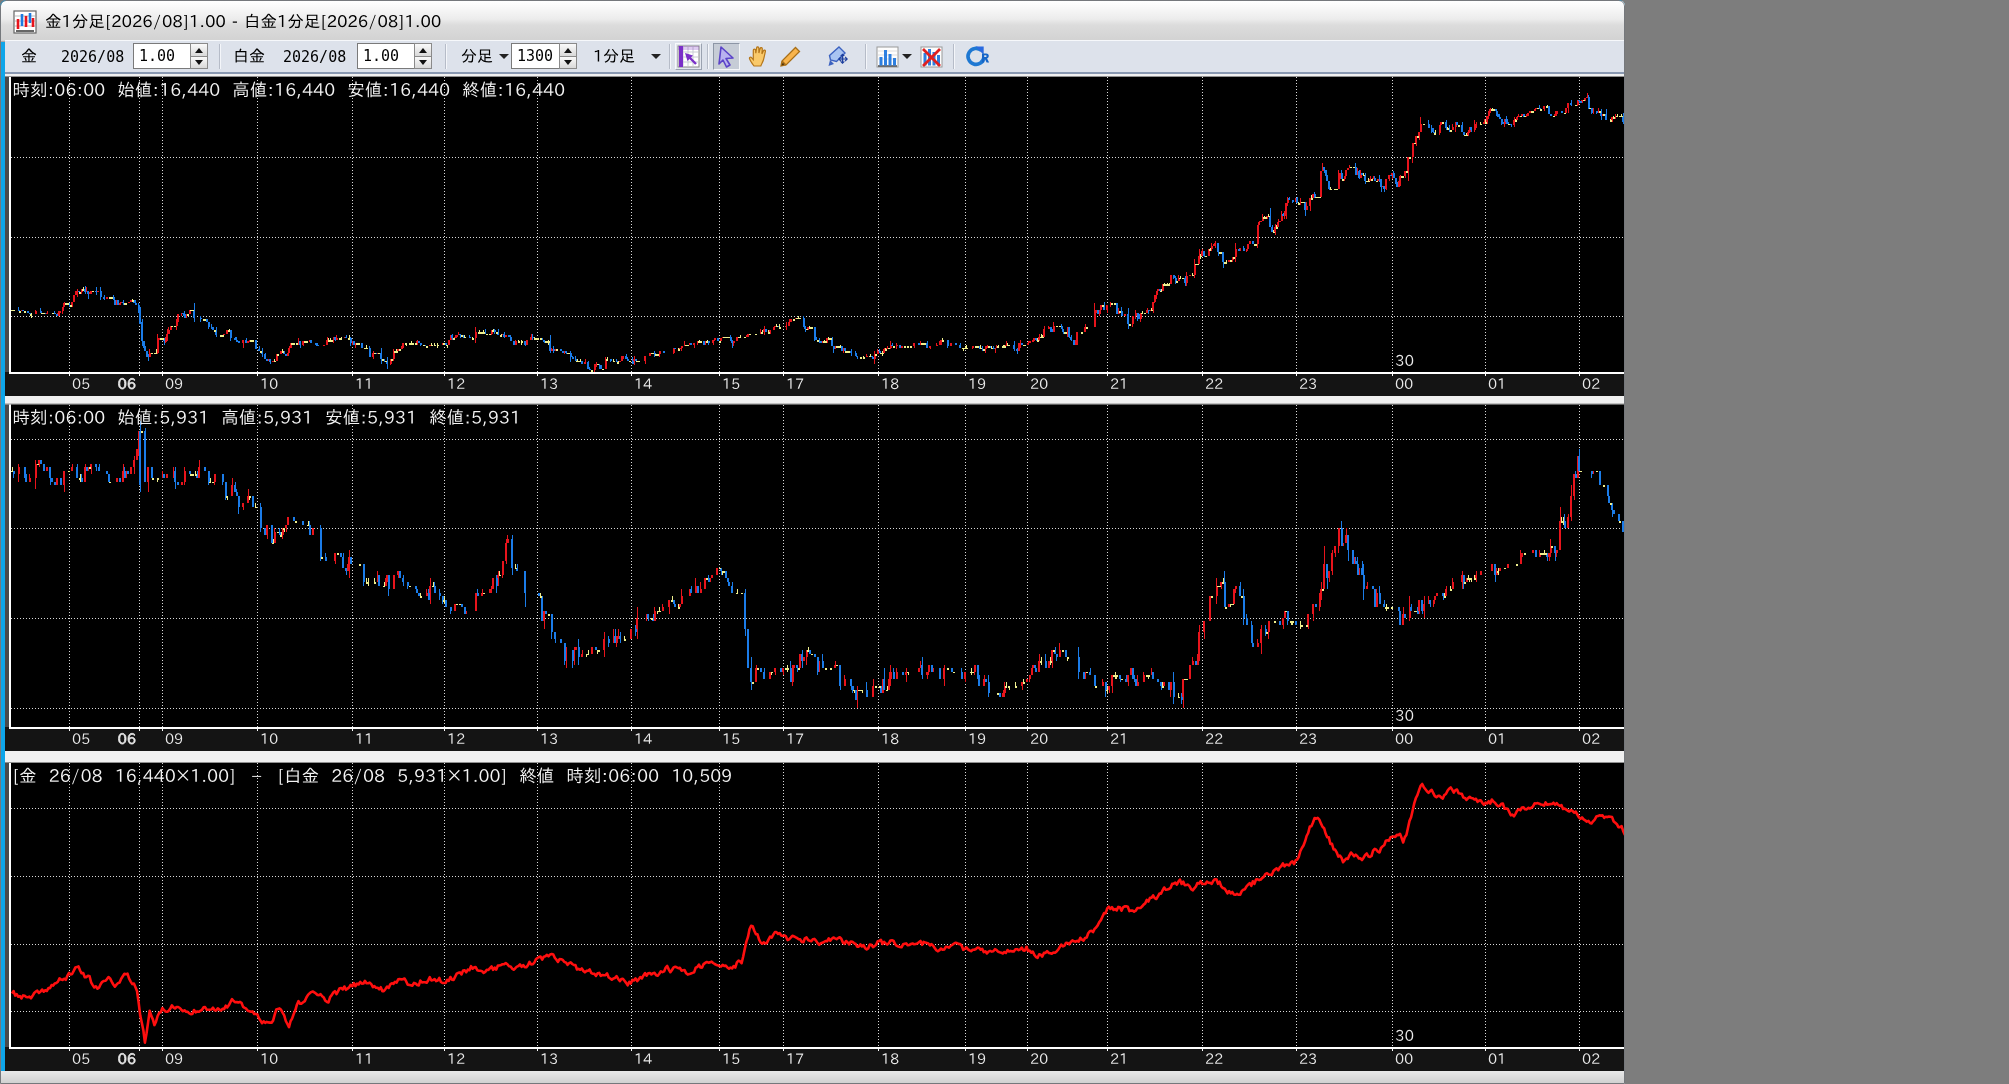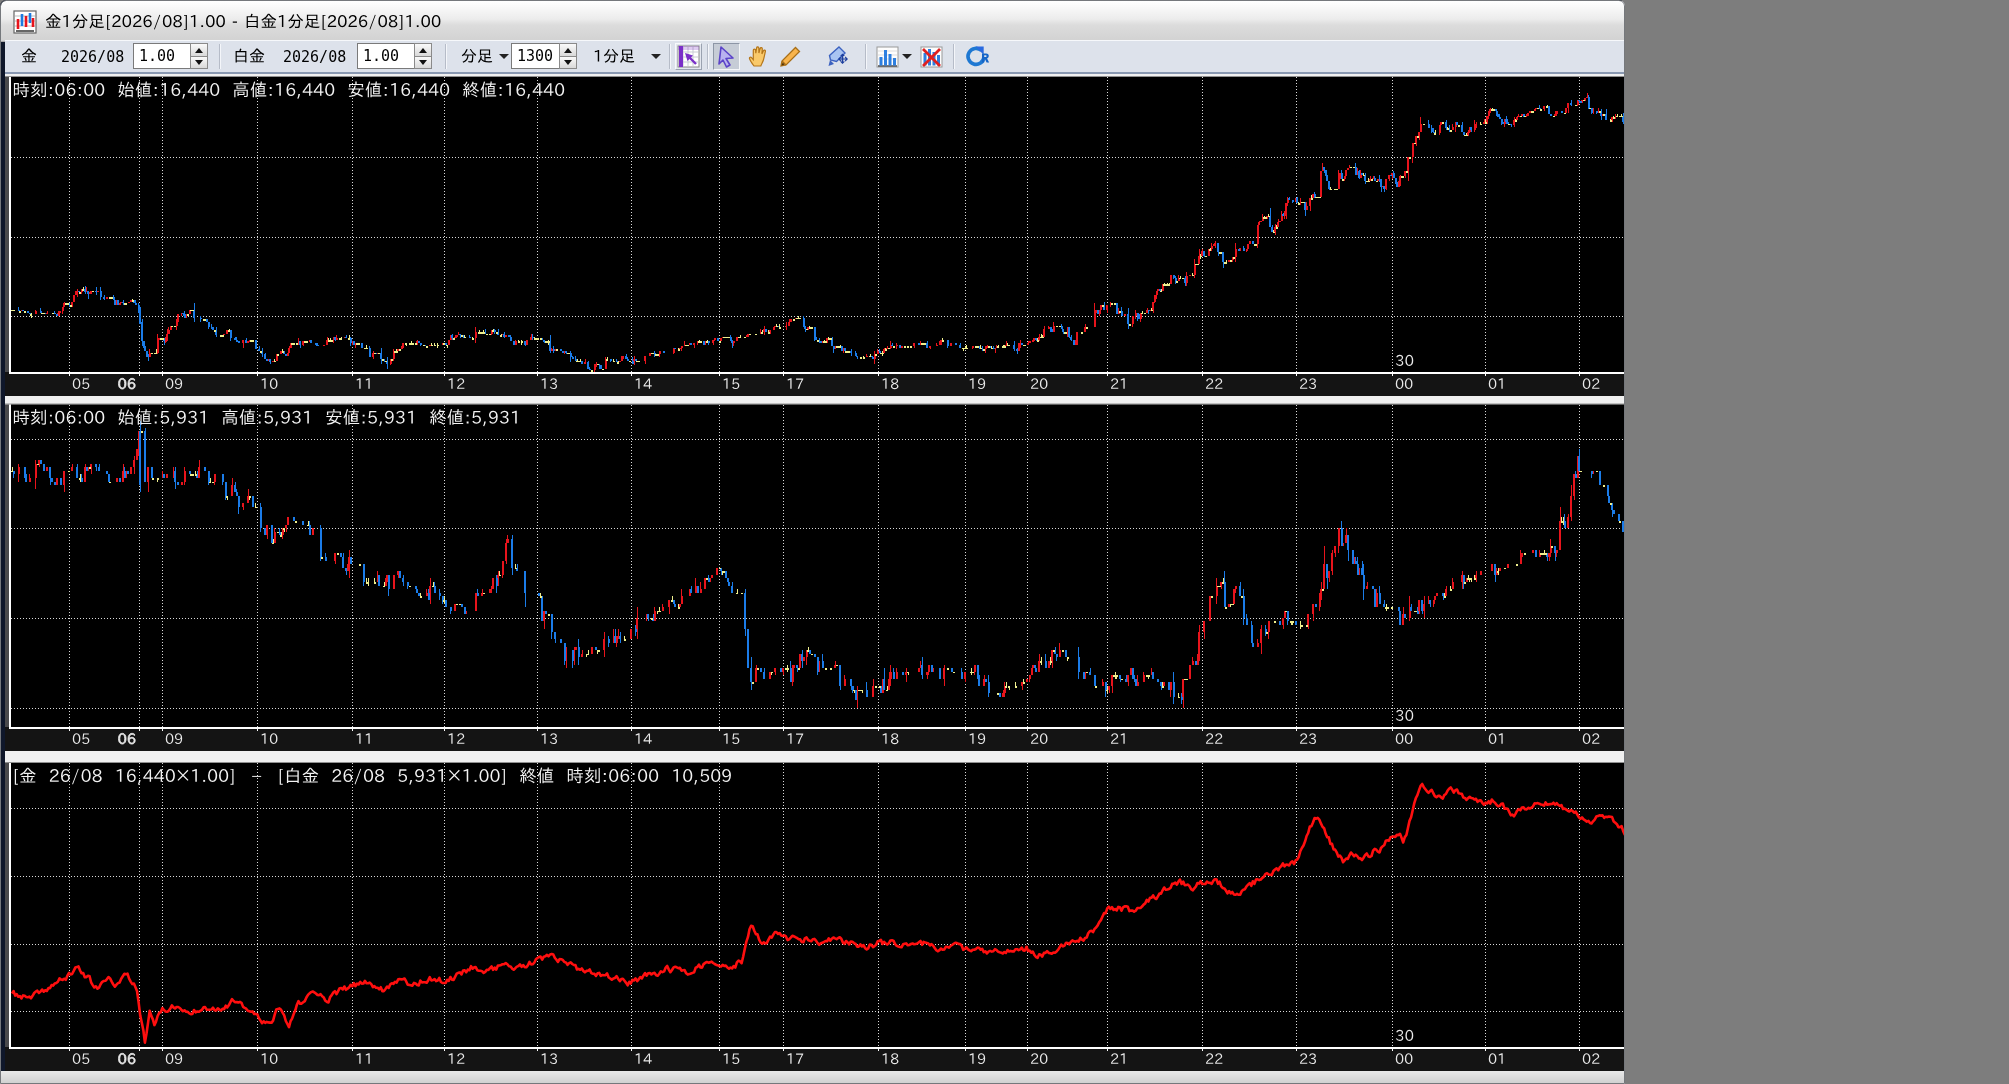--- a/index.html
+++ b/index.html
@@ -1,17 +1,17 @@
 <!DOCTYPE html>
 <html><head>
 <meta charset="utf-8">
 <style>
   html,body{margin:0;padding:0;background:#7d7d7d;}
   body{font-family:"DejaVu Sans Mono","Liberation Sans",sans-serif;-webkit-font-smoothing:antialiased;}
-  #window{position:relative;width:1625px;height:1084px;overflow:hidden;background:#0f172a;border-radius:6px 6px 0 0;}
+  #window{position:relative;width:1625px;height:1084px;overflow:hidden;background:#0ea5e9;border-radius:6px 6px 0 0;}
   #window:before{content:"";position:absolute;inset:0;border-radius:6px 6px 0 0;border:1px solid #75787c;pointer-events:none;z-index:50;}
   
   #titlebar{position:absolute;left:1px;top:1px;width:2007px;height:40px;border-radius:5px 5px 0 0;
     background:linear-gradient(#ffffff,#ececec 45%,#dcdcdc 60%,#d2d2d2);border-bottom:1px solid #a8a8a8;}
   #title-icon{position:absolute;left:12px;top:9px;width:24px;height:24px;}
   #title-text{position:absolute;left:44px;top:11px;height:20px;}
   #win-btns{position:absolute;right:7px;top:8px;height:30px;}
   .winbtn{position:absolute;top:0;width:27px;height:29px;border-radius:4px;border:1px solid #8f8f8f;
     background:linear-gradient(#fdfdfd,#e8e8e8 45%,#d5d5d5);box-shadow:inset 0 1px 0 #fff;padding:0;}
   #btn-min{right:66px}#btn-max{right:33px}#btn-close{right:0}

